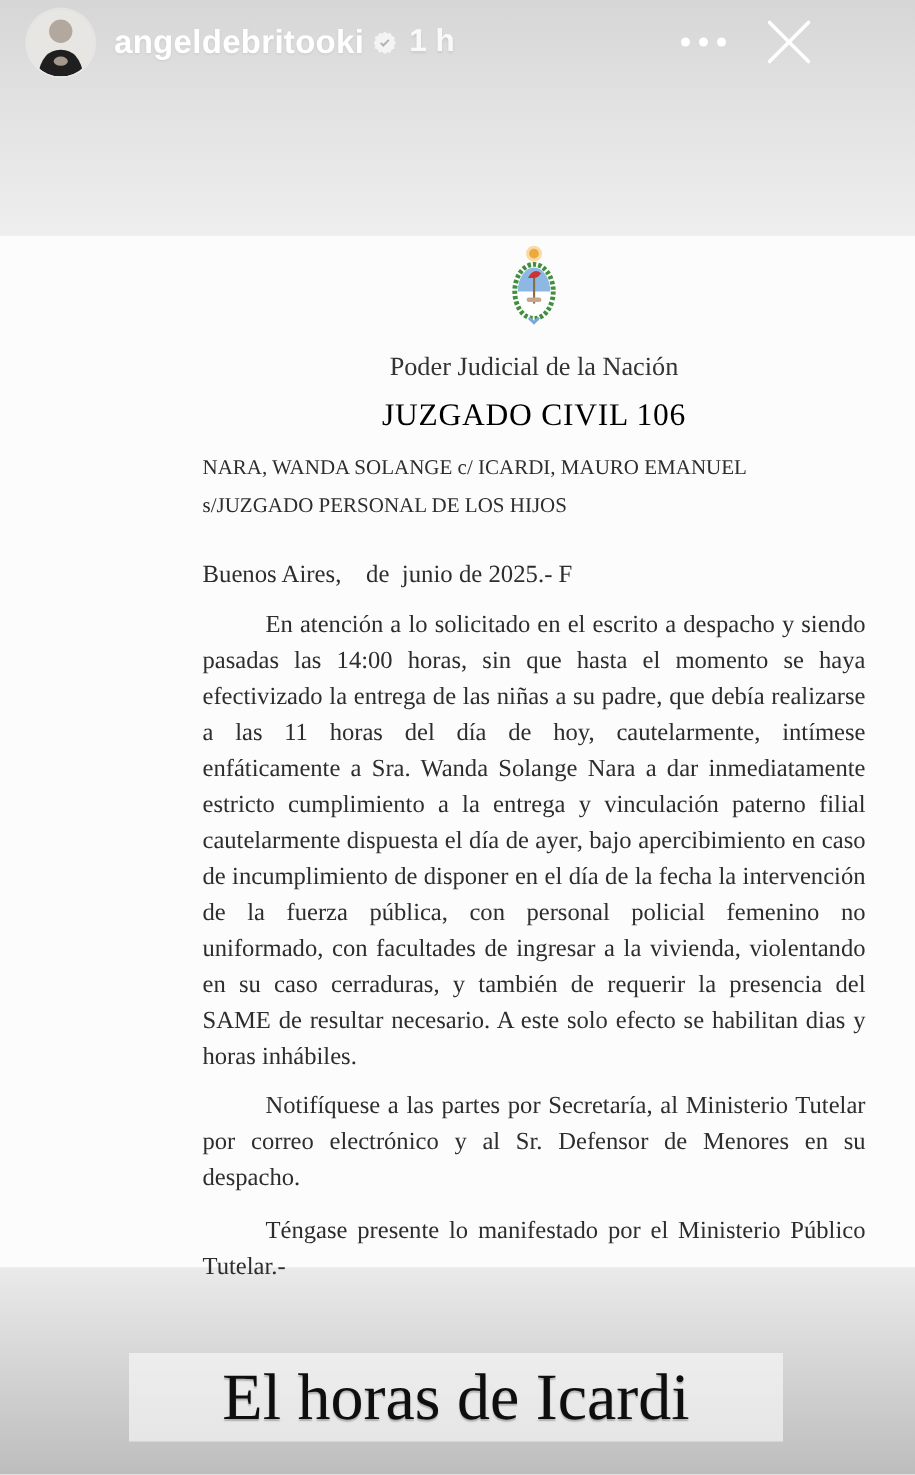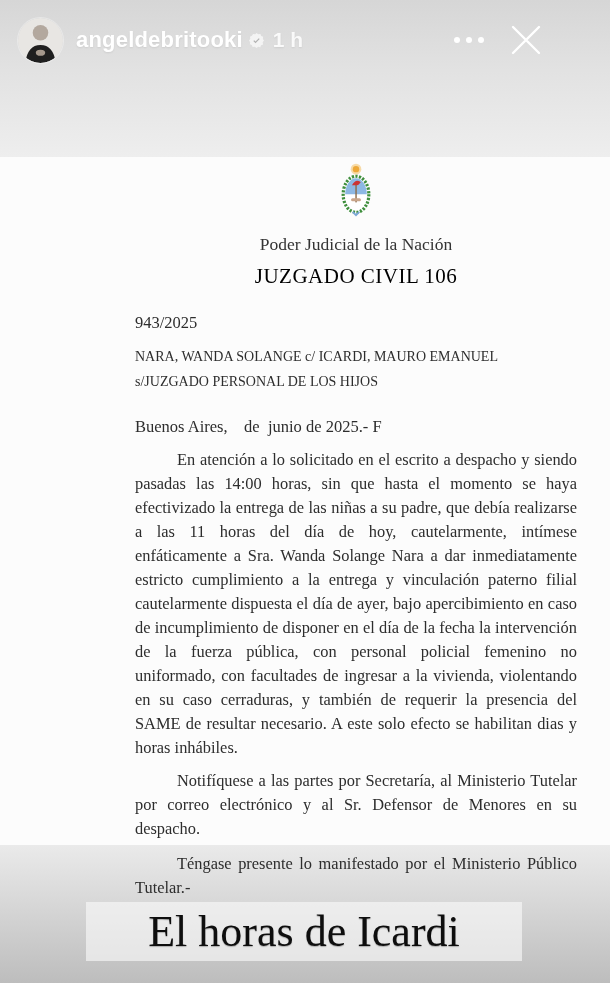--- a/index.html
+++ b/index.html
@@ -14,21 +14,21 @@
   .bg-top {
     position:absolute; left:0; top:0; width:610px; height:157px;
     background:linear-gradient(180deg,#d6d6d6 0%,#e2e2e2 45%,#eeeeee 100%);
   }
   .bg-bottom {
     position:absolute; left:0; top:845px; width:610px; height:138px;
     background:linear-gradient(180deg,#eaeaea 0%,#d6d6d6 45%,#bdbdbd 100%);
   }
   
   .story-header {
-    position:absolute; left:0; top:12px; width:564px; height:56px;
+    position:absolute; left:0; top:0; width:564px; height:56px;
     display:flex; align-items:center; padding:0 18px 0 18px; z-index:5;
   }
   .avatar {
     width:45px; height:45px; border-radius:50%; overflow:hidden; flex:0 0 auto;
     cursor:pointer; box-shadow:0 0 0 1px rgba(255,255,255,0.35);
   }
   .avatar svg { display:block; width:100%; height:100%; }
   .username {
     margin-left:13px; color:#ffffff; font-size:22px; font-weight:600;
     letter-spacing:0.2px; text-shadow:0 1px 2px rgba(0,0,0,0.08); cursor:pointer;
@@ -140,21 +140,20 @@
         <ellipse cx="22" cy="34" rx="11.4" ry="16.8" fill="#ffffff"></ellipse>
         <path d="M10.6 34 a11.4 16.8 0 0 1 22.8 0 z" fill="#8db8e3"></path>
         <rect x="21.3" y="22.5" width="1.5" height="20" fill="#8a6d4a"></rect>
         <path d="M17.8 24.5 q4 -7.5 9.2 -3.2 q-2.2 3.2 -4.4 3.2 z" fill="#cc3333"></path>
         <rect x="16.8" y="38.2" width="10.4" height="3.2" rx="1.6" fill="#c9a58a"></rect>
         <path d="M18.5 52.5 l3.5 3.5 l3.5 -3.5" stroke="#7ba7d6" stroke-width="2" fill="none"></path>
       </svg>
     </div>
     <div class="doc-institution">Poder Judicial de la Nación</div>
     <div class="doc-court">JUZGADO CIVIL 106</div>
-    <div class="doc-case-number">943/2025</div>
     <div class="doc-case-title">
       <div>NARA, WANDA SOLANGE c/ ICARDI, MAURO EMANUEL</div>
       <div>s/JUZGADO PERSONAL DE LOS HIJOS</div>
     </div>
     <div class="doc-date">Buenos Aires,    de  junio de 2025.- F</div>
     <p class="doc-par par-1">En atención a lo solicitado en el escrito a despacho y siendo pasadas las 14:00 horas, sin que hasta el momento se haya efectivizado la entrega de las niñas a su padre, que debía realizarse a las 11 horas del día de hoy,  cautelarmente, intímese enfáticamente a Sra. Wanda Solange Nara a dar inmediatamente estricto cumplimiento a la entrega y vinculación paterno filial cautelarmente dispuesta el día de ayer, bajo apercibimiento en caso de incumplimiento de disponer en el día de la fecha la intervención de la fuerza pública, con personal policial femenino no uniformado, con facultades de ingresar a la vivienda, violentando en su caso cerraduras, y también de requerir la presencia del SAME de resultar necesario. A este solo efecto se habilitan dias y horas inhábiles.</p>
     <p class="doc-par par-2">Notifíquese a las partes por Secretaría, al Ministerio Tutelar por correo electrónico y al Sr. Defensor de Menores en su despacho.</p>
     <p class="doc-par par-3">Téngase presente lo manifestado por el Ministerio Público Tutelar.-</p>
   </div>
 </div>

